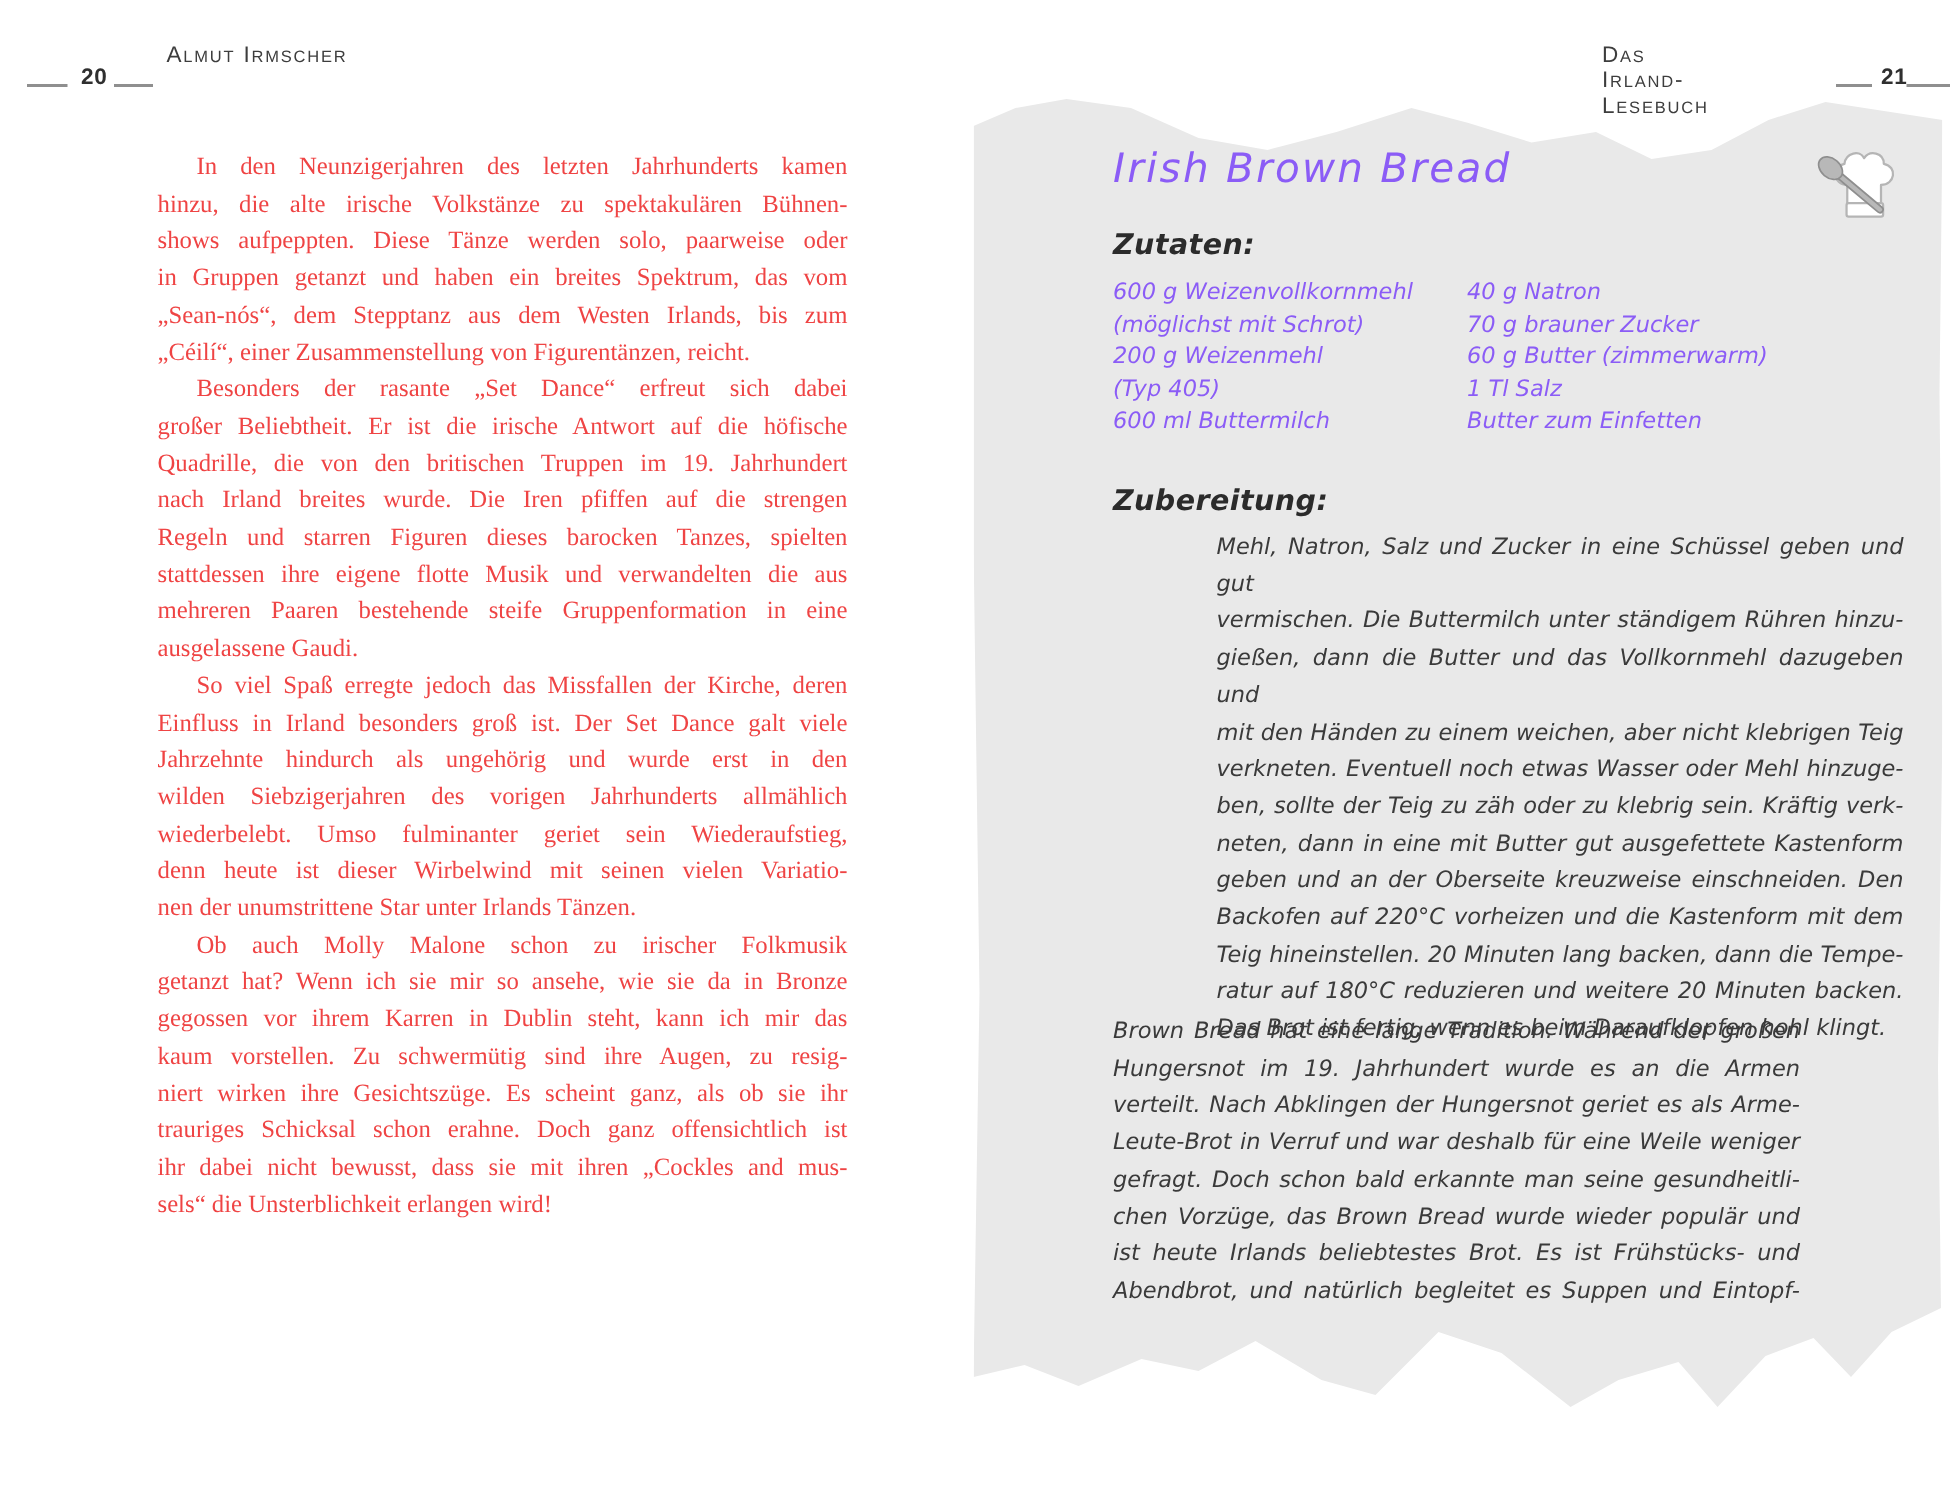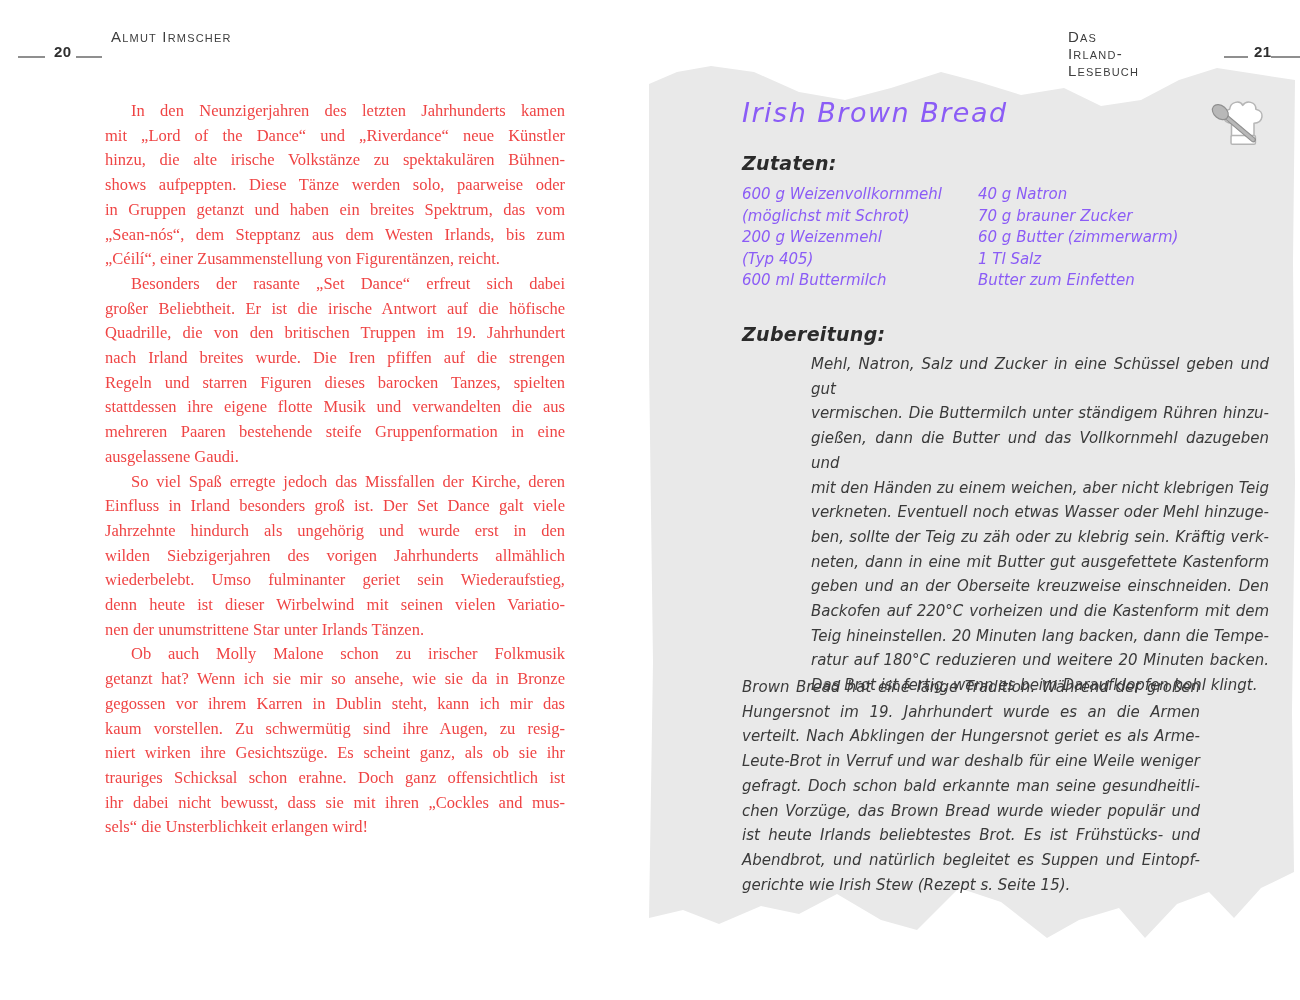--- a/index.html
+++ b/index.html
@@ -79,21 +79,20 @@
 
   <div class="head-label" style="left:1050px;">Das Irland-Lesebuch</div>
   <div class="head-rule" style="left:1206px; width:24px;"></div>
   <div class="pagenum" style="left:1236px;">21</div>
   <div class="head-rule" style="left:1253px; width:47px;"></div>
 </div>
 
 <div class="article">
   <div class="para">
       <div class="line indent">In den Neunzigerjahren des letzten Jahrhunderts kamen</div>
-      <div class="line">mit „Lord of the Dance“ und „Riverdance“ neue Künstler</div>
       <div class="line">hinzu, die alte irische Volkstänze zu spektakulären Bühnen-</div>
       <div class="line">shows aufpeppten. Diese Tänze werden solo, paarweise oder</div>
       <div class="line">in Gruppen getanzt und haben ein breites Spektrum, das vom</div>
       <div class="line">„Sean-nós“, dem Stepptanz aus dem Westen Irlands, bis zum</div>
       <div class="line last-line">„Céilí“, einer Zusammenstellung von Figurentänzen, reicht.</div>
     </div>
   <div class="para">
       <div class="line indent">Besonders der rasante „Set Dance“ erfreut sich dabei</div>
       <div class="line">großer Beliebtheit. Er ist die irische Antwort auf die höfische</div>
       <div class="line">Quadrille, die von den britischen Truppen im 19. Jahrhundert</div>
@@ -177,14 +176,13 @@
 
 <div class="recipe-par hist-par hand">
     <div class="line">Brown Bread hat eine lange Tradition. Während der großen</div>
     <div class="line">Hungersnot im 19. Jahrhundert wurde es an die Armen</div>
     <div class="line">verteilt. Nach Abklingen der Hungersnot geriet es als Arme-</div>
     <div class="line">Leute-Brot in Verruf und war deshalb für eine Weile weniger</div>
     <div class="line">gefragt. Doch schon bald erkannte man seine gesundheitli-</div>
     <div class="line">chen Vorzüge, das Brown Bread wurde wieder populär und</div>
     <div class="line">ist heute Irlands beliebtestes Brot. Es ist Frühstücks- und</div>
     <div class="line">Abendbrot, und natürlich begleitet es Suppen und Eintopf-</div>
-    <div class="line last-line">gerichte wie Irish Stew (Rezept s. Seite 15).</div>
   </div>
 
 </body></html>

